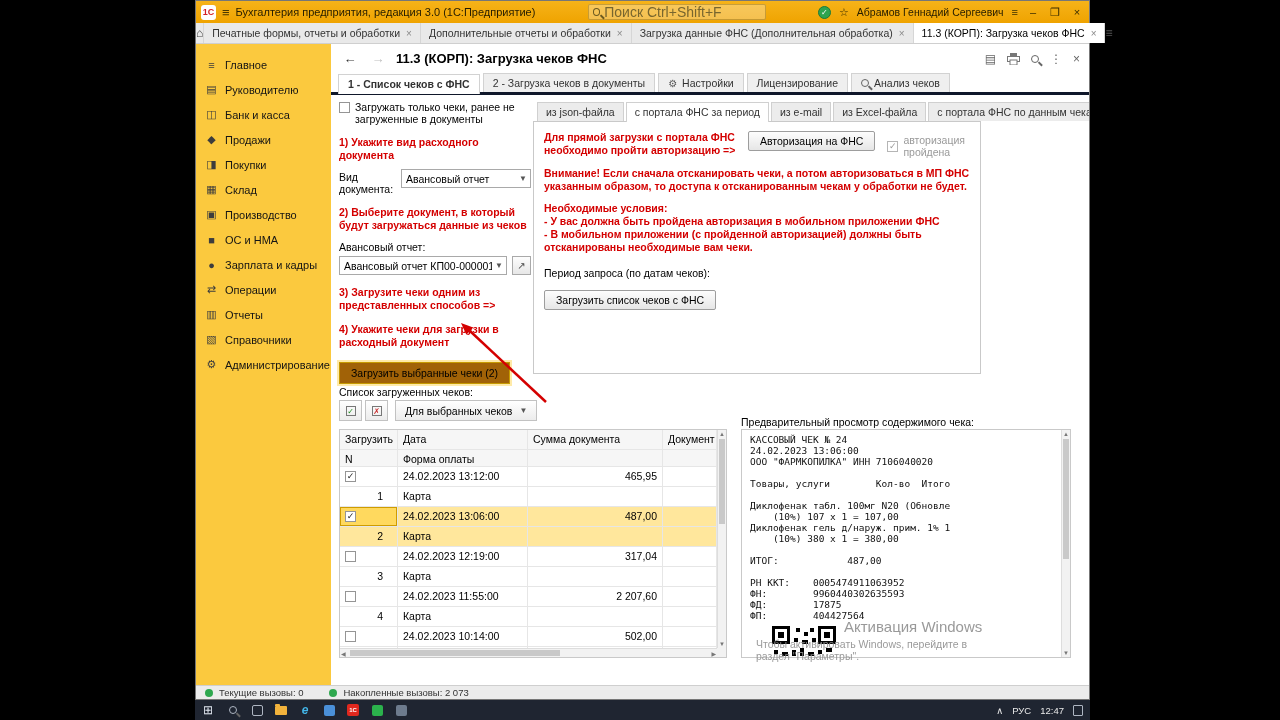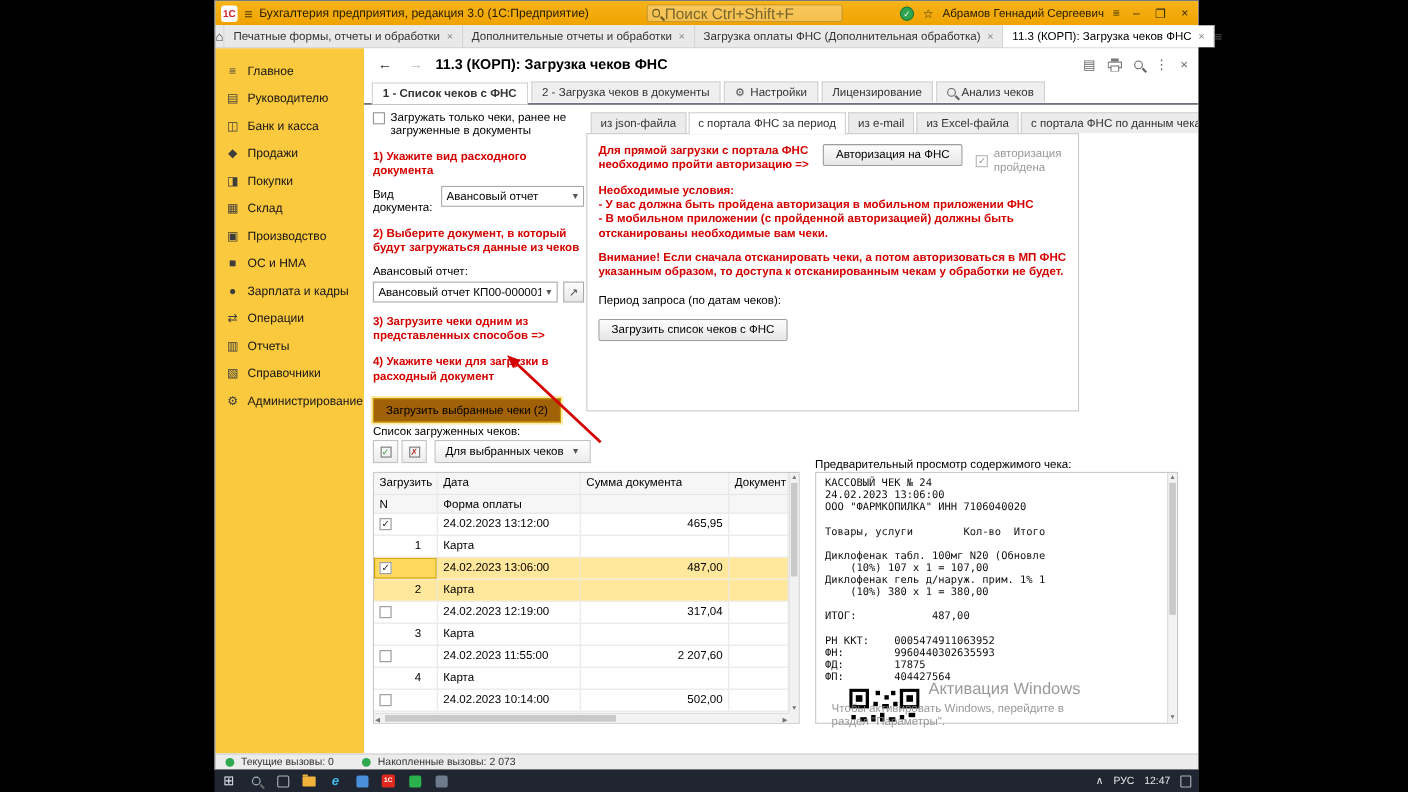--- a/index.html
+++ b/index.html
@@ -38,21 +38,21 @@
   .sb-item { display:flex; align-items:center; gap:7px; height:25px; padding:0 9px; font-size:11px; color:#141414; cursor:pointer; }
   .sb-ico { width:13px; text-align:center; font-size:11px; color:#3d3d3d; flex:0 0 auto; }
 
   .content { flex:1; display:flex; flex-direction:column; min-width:0; background:#fff; }
   .chead { height:29px; display:flex; align-items:center; gap:8px; padding:0 9px; flex:0 0 auto; }
   .nav-btn { width:20px; height:18px; display:flex; align-items:center; justify-content:center; font-size:13px; color:#333; }
   .nav-btn.disabled { color:#c0c0c0; }
   .chead-title { font-size:13px; font-weight:bold; }
   .chead-icons { margin-left:auto; display:flex; gap:11px; align-items:center; color:#666; font-size:12px; }
 
-  .ptabs { height:22px; display:flex; align-items:center; padding:0 7px; gap:3px; border-bottom:1px solid #0f172a; flex:0 0 auto; }
+  .ptabs { height:22px; display:flex; align-items:center; padding:0 7px; gap:3px; border-bottom:3px solid #0f172a; flex:0 0 auto; }
   .ptab { font-size:10.5px; padding:3px 9px; border:1px solid #d2d2d2; border-bottom:none; background:#efefef; color:#333; display:flex; gap:5px; align-items:center; white-space:nowrap; }
   .ptab.active { background:#fff; font-weight:bold; position:relative; top:1px; padding-bottom:4px; }
   .gear { font-size:10px; color:#555; }
 
   .cbody { flex:1; position:relative; min-height:0; overflow:hidden; }
 
   
   .left-form { position:absolute; left:8px; top:6px; width:192px; font-size:10.5px; }
   .chk-row { display:flex; gap:5px; align-items:flex-start; line-height:12px; }
   .chk { width:11px; height:11px; border:1px solid #959595; background:#fff; flex:0 0 auto; margin-top:1px; font-size:9px; line-height:9px; text-align:center; color:#222; }
@@ -182,21 +182,21 @@
         </div>
       <div class="wtab">
         <span>Печатные формы, отчеты и обработки</span>
           <span class="x">×</span>
       </div>
       <div class="wtab">
         <span>Дополнительные отчеты и обработки</span>
           <span class="x">×</span>
       </div>
       <div class="wtab">
-        <span>Загрузка оплаты ФНС (Дополнительная обработка)</span>
+        <span>Загрузка данные ФНС (Дополнительная обработка)</span>
           <span class="x">×</span>
       </div>
       <div class="wtab active">
         <span>11.3 (КОРП): Загрузка чеков ФНС</span>
           <span class="x">×</span>
       </div>
       <div class="wtabs-end">≡</div>
     </div>
 
     <div class="mainrow">
@@ -335,24 +335,24 @@
             </div>
             <div class="rp-box">
               <div class="auth-row">
                 <div class="auth-hint">Для прямой загрузки с портала ФНС необходимо пройти авторизацию =&gt;</div>
                 <div class="btn">Авторизация на ФНС</div>
                 <div class="auth-done">
                   <div class="chk checked gray"></div>
                   <span>авторизация пройдена</span>
                 </div>
               </div>
+              <div class="red-block">Внимание! Если сначала отсканировать чеки, а потом авторизоваться в МП ФНС указанным образом, то доступа к отсканированным чекам у обработки не будет.</div>
               <div class="red-block">Необходимые условия:
 - У вас должна быть пройдена авторизация в мобильном приложении ФНС
 - В мобильном приложении (с пройденной авторизацией) должны быть отсканированы необходимые вам чеки.</div>
-              <div class="red-block">Внимание! Если сначала отсканировать чеки, а потом авторизоваться в МП ФНС указанным образом, то доступа к отсканированным чекам у обработки не будет.</div>
               <div class="plabel">Период запроса (по датам чеков):</div>
               <div class="btn mt10" style="display:inline-block">Загрузить список чеков с ФНС</div>
             </div>
           </div>
 
           <div class="list-label">Список загруженных чеков:</div>
           <div class="toolbar">
             <div class="tool-btn">
                 <span class="mini-chk g">✓</span>
               </div>

